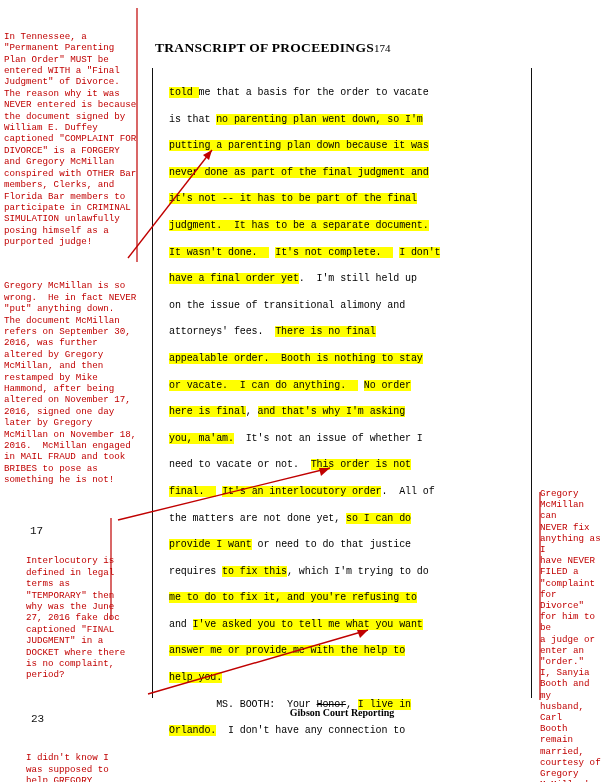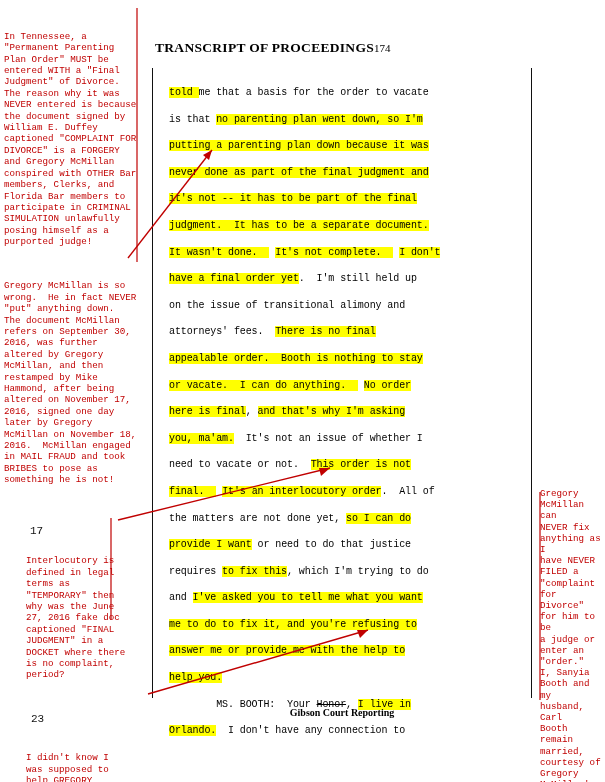--- a/index.html
+++ b/index.html
@@ -220,22 +220,22 @@
     <div class="line"><span>attorneys' fees.  </span><span class="hl">There is no final</span></div>
     <div class="line"><span class="hl">appealable order.  Booth is nothing to stay</span></div>
     <div class="line"><span class="hl">or vacate.  </span><span class="hl">I can do anything.  </span><span> </span><span class="hl">No order</span></div>
     <div class="line"><span class="hl">here is final</span><span>, </span><span class="hl">and that's why I'm asking</span></div>
     <div class="line"><span class="hl">you, ma'am.</span><span>  It's not an issue of whether I</span></div>
     <div class="line"><span>need to vacate or not.  </span><span class="hl">This order is not</span></div>
     <div class="line"><span class="hl">final.  </span><span> </span><span class="hl">It's an interlocutory order</span><span>.  All of</span></div>
     <div class="line"><span>the matters are not done yet, </span><span class="hl">so I can do</span></div>
     <div class="line"><span class="hl">provide I want</span><span> or need to do that justice</span></div>
     <div class="line"><span>requires </span><span class="hl">to fix this</span><span>, which I'm trying to do</span></div>
+    <div class="line"><span class="hl">me to do to fix it, and you're refusing to</span></div>
     <div class="line"><span>and </span><span class="hl">I've asked you to tell me what you want</span></div>
-    <div class="line"><span class="hl">me to do to fix it, and you're refusing to</span></div>
     <div class="line"><span class="hl">answer me or provide me with the help to</span></div>
     <div class="line"><span class="hl">help you.</span></div>
     <div class="line"><span>        MS. BOOTH:  Your </span><span class=" strike">Honor</span><span>, </span><span class="hl">I live in</span></div>
     <div class="line"><span class="hl">Orlando.</span><span>  I don't have any connection to</span></div>
   </div>
 
 <div class="doc-footer">Gibson Court Reporting</div>
 
 <svg class="arrows" viewBox="0 0 605 782">
   <g stroke="#c00000" stroke-width="1.4" fill="none">

